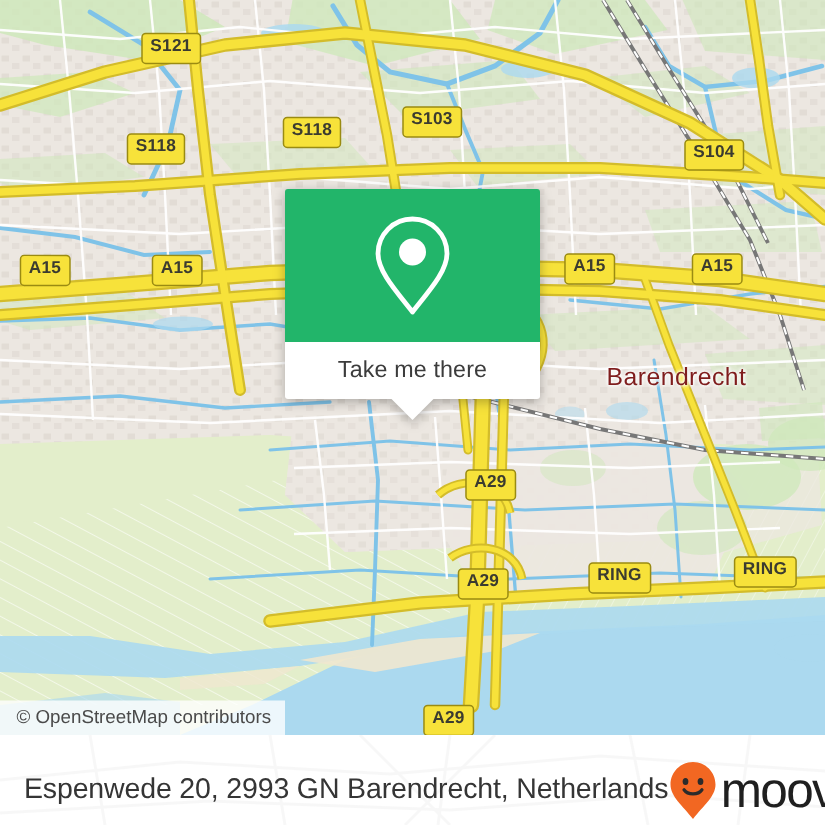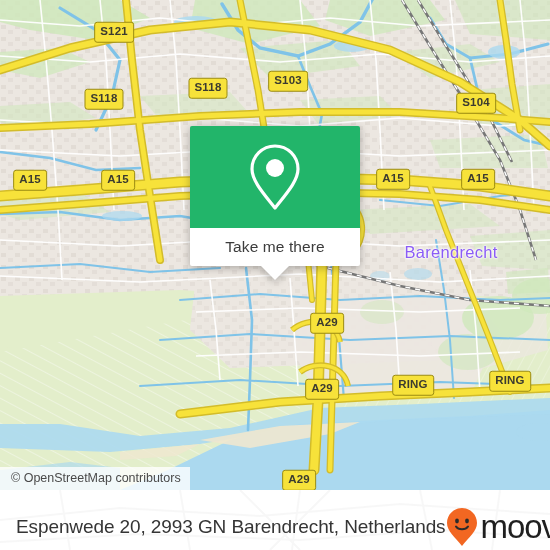--- a/index.html
+++ b/index.html
@@ -44,21 +44,21 @@
     padding: 3px 5px 4px 5px;
     white-space: nowrap;
     transform: translate(-50%, -50%);
     box-sizing: border-box;
   }
 
   
   .place-label {
     position: absolute;
     transform: translate(-50%, -50%);
-    color: #8b5cf6;
+    color: #7f1d1d;
     font-family: "Liberation Sans", sans-serif;
     font-size: 16.5px;
     letter-spacing: 0.3px;
     white-space: nowrap;
     text-shadow: 0 0 3px #ffffff, 0 0 3px #ffffff, 0 0 2px #ffffff;
   }
 
   
   #attribution {
     position: absolute;

